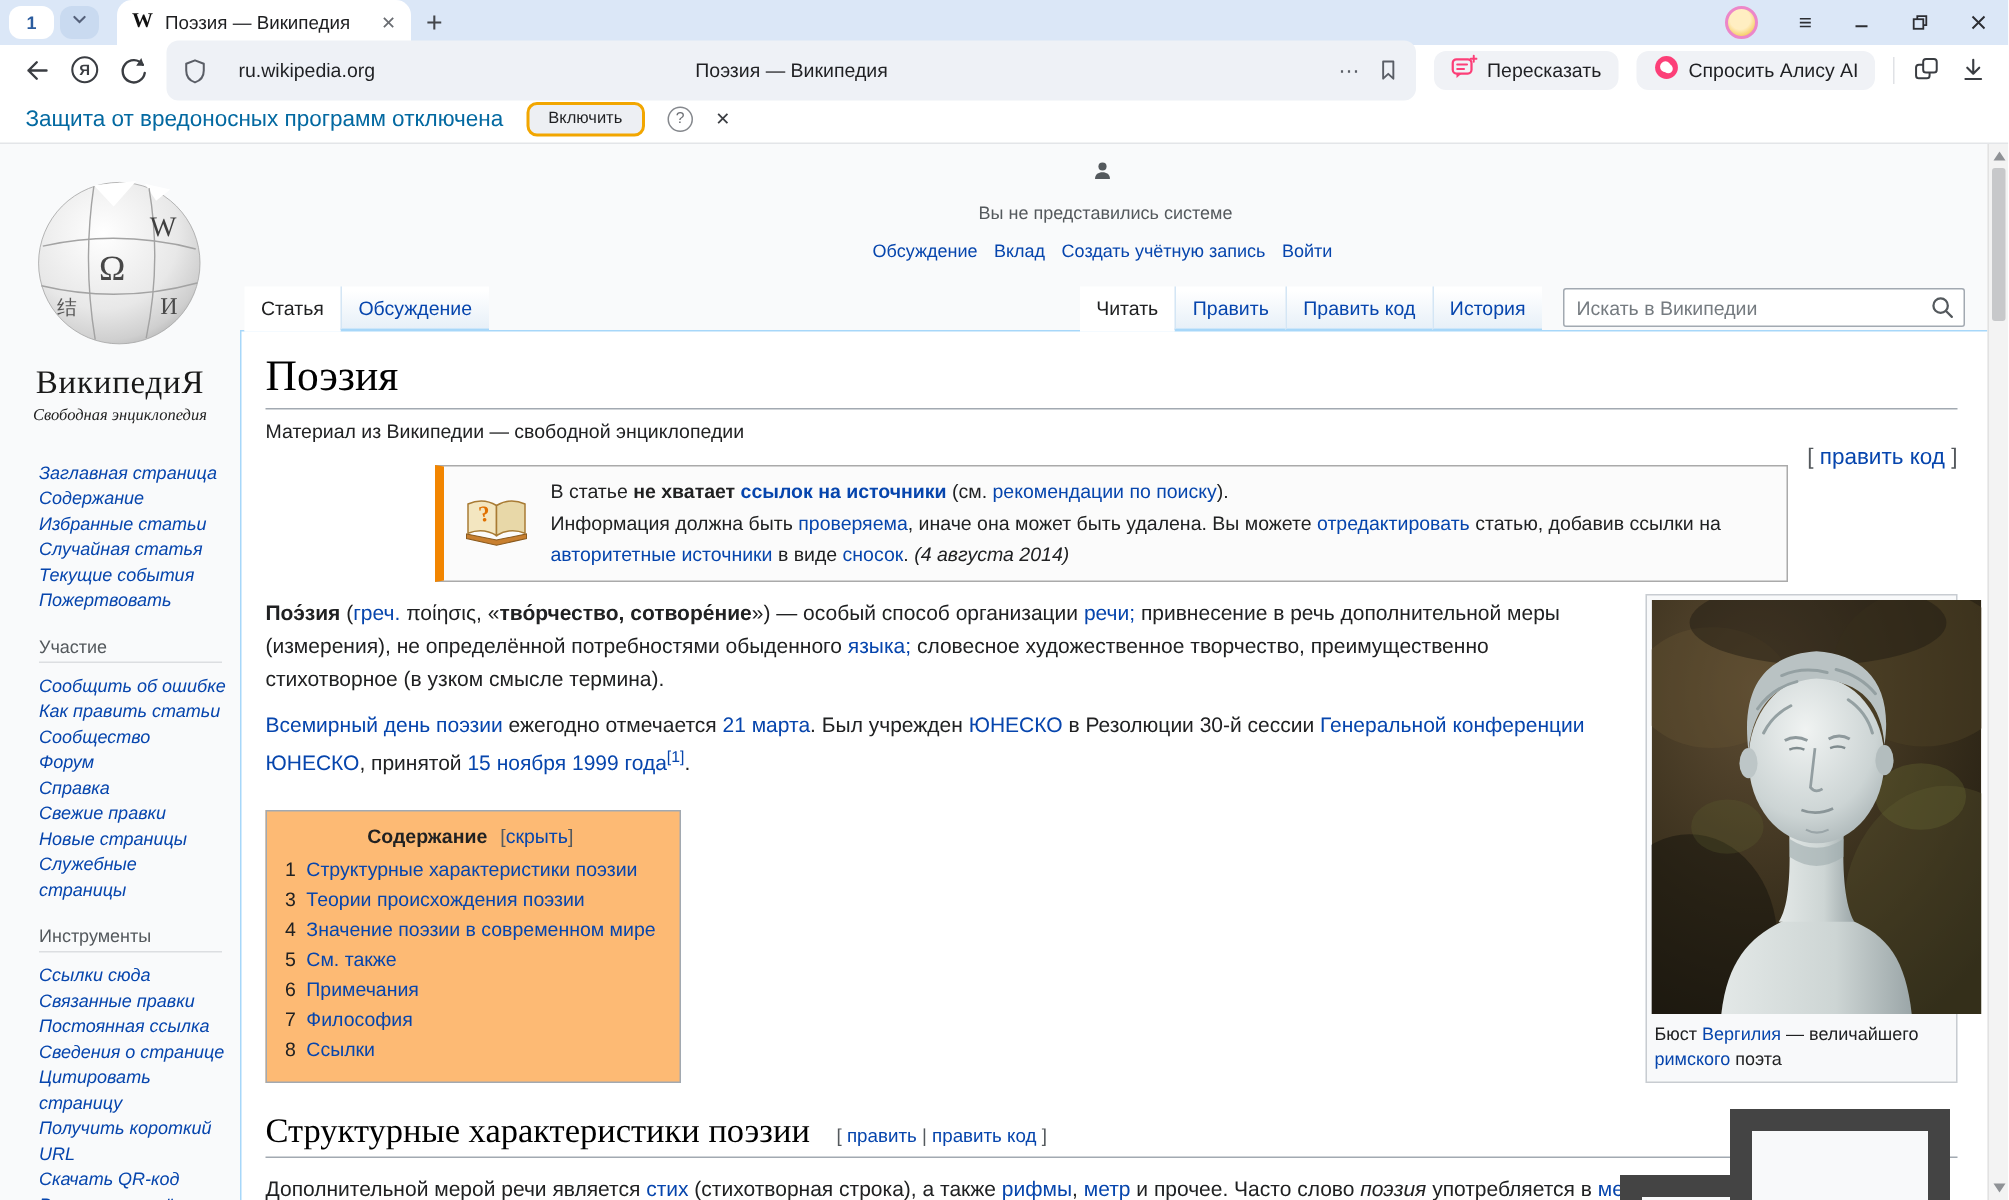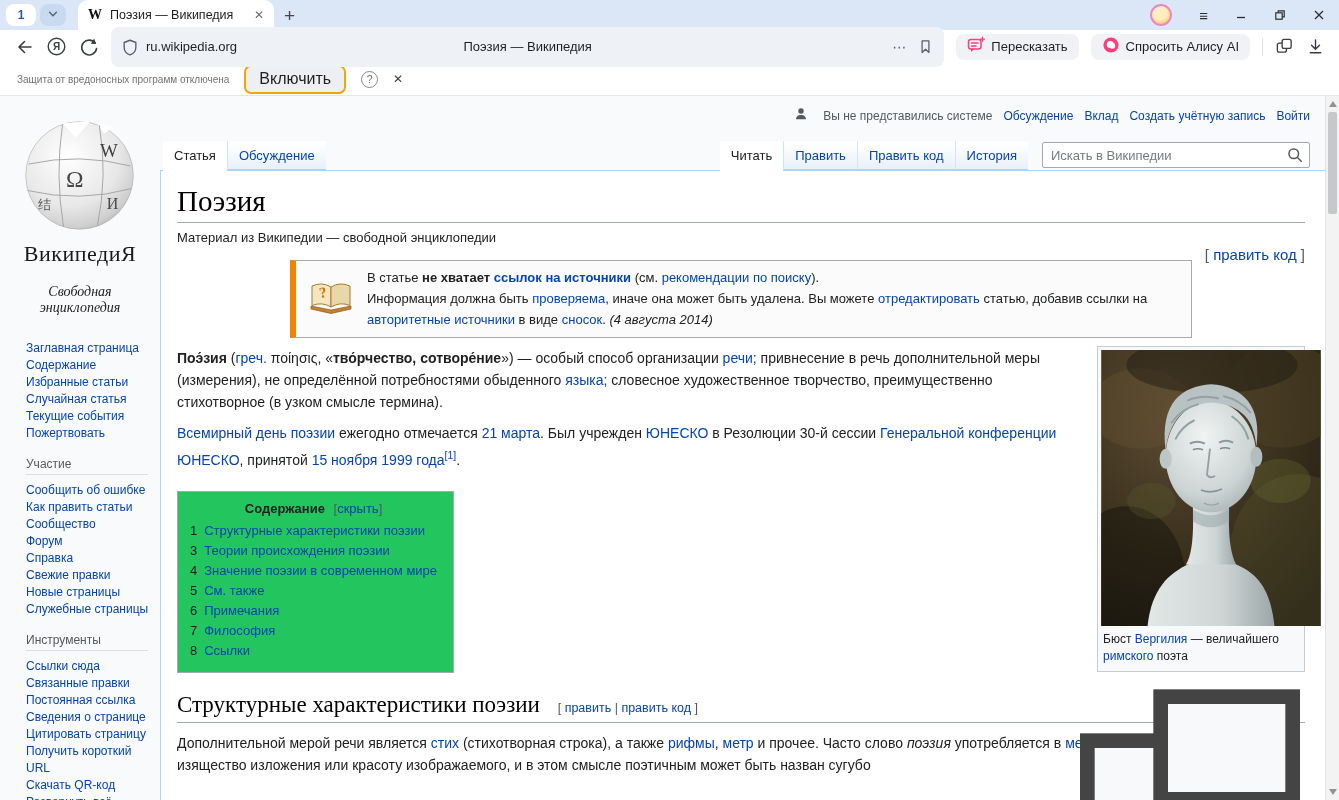--- a/index.html
+++ b/index.html
@@ -21,61 +21,61 @@
   .newtab { margin-left:10px; font-size:19px; color:#43464b; cursor:pointer; line-height:1; }
   .chrome-right { margin-left:auto; display:flex; align-items:center; gap:27px; }
   .avatar { width:22px; height:22px; border-radius:50%; border:2px solid #ec87c9;
     background:radial-gradient(circle at 45% 38%, #ffeec2 0 45%, #f6cf6b 75%, #e9b94f); cursor:pointer; }
   .winbtn { cursor:pointer; display:flex; align-items:center; }
   .menu-glyph { font-size:15px; color:#2c2e33; }
 
   .toolbar { height:33px; background:#fff; display:flex; align-items:center; padding:0 14px; gap:12px; }
   .tb-icon { display:flex; align-items:center; cursor:pointer; }
   .addressbar { width:838px; height:40px; background:#eef1f6; border-radius:8px; display:flex;
-    align-items:center; padding:0 10px; gap:7px; position:relative; cursor:text; }
+    align-items:center; padding:0 10px; gap:20px; position:relative; cursor:text; }
   .ab-url { font-size:13px; color:#1f2023; }
   .ab-center { position:absolute; left:0; right:0; text-align:center; font-size:13px; color:#1f2023; pointer-events:none; }
   .ab-right { margin-left:auto; display:flex; align-items:center; gap:10px; }
   .pill { height:26px; border-radius:8px; background:#f0f2f6; display:flex; align-items:center;
     gap:6px; padding:0 11px; font-size:13px; color:#1f2023; cursor:pointer; white-space:nowrap; }
   .tb-div { width:1px; height:18px; background:#e0e2e6; }
 
   .warnbar { height:33px; background:#fff; border-bottom:1px solid #e3e5e8; display:flex;
     align-items:center; padding:0 17px; gap:15px; }
-  .warn-text { font-size:10px; color:#737373; }
+  .warn-text { font-size:15px; color:#0369a1; }
   .enable-btn { padding:3px 13px 4px; background:#edeff3; border:2px solid #f2a600; border-radius:7px;
-    font-size:16px; color:#1f2023; cursor:pointer; }
+    font-size:11px; color:#1f2023; cursor:pointer; }
   .help-circ { width:17px; height:17px; border:1.4px solid #85888d; border-radius:50%; color:#6d7075;
     font-size:10.5px; display:flex; align-items:center; justify-content:center; cursor:pointer; }
   .warn-close { font-size:12px; color:#3a3d42; cursor:pointer; }
 
   
   .page { position:absolute; top:96px; left:0; width:1339px; height:704px; background:#f9fafb; overflow:hidden; }
   .wscroll { position:absolute; right:0; top:0; width:14px; height:704px; background:#f3f3f3;
     border-left:1px solid #e2e2e2; }
   .ws-up { position:absolute; top:5px; left:3px; width:0; height:0;
     border-left:4px solid transparent; border-right:4px solid transparent; border-bottom:6px solid #8f9296; cursor:pointer; }
   .ws-down { position:absolute; bottom:5px; left:3px; width:0; height:0;
     border-left:4px solid transparent; border-right:4px solid transparent; border-top:6px solid #8f9296; cursor:pointer; }
   .ws-thumb { position:absolute; top:16px; left:2px; width:9px; height:102px; background:#c7c8ca; border-radius:2px; cursor:grab; }
 
   .sidebar { position:absolute; left:0; top:0; width:160px; padding-bottom:20px; }
   .logo-wrap { width:125px; margin:19px auto 0; text-align:center; }
   .wordmark { font-family:"Liberation Serif",serif; font-size:22px; color:#191919; margin-top:4px; letter-spacing:.5px; }
-  .wtagline { font-family:"Liberation Serif",serif; font-style:italic; font-size:14px; color:#222; margin-top:17px; }
+  .wtagline { font-family:"Liberation Serif",serif; font-style:italic; font-size:11px; color:#222; margin-top:3px; }
   .sb-nav { margin-top:24px; padding:0 8px 0 26px; font-size:12px; }
   .sb-nav ul { list-style:none; }
-  .sb-nav li { line-height:17px; }
+  .sb-nav li { line-height:17px;font-style:italic; }
   .sb-link { color:#0645ad; cursor:pointer; }
   .sb-head { margin:15px 0 7px; color:#54595d; font-size:12px; font-weight:normal;
     border-bottom:1px solid #dcdee1; padding-bottom:3px; margin-right:4px; }
 
   .main { position:absolute; left:160px; top:0; right:14px; }
   .personal { margin-top:11px; padding-right:15px; display:flex; justify-content:flex-end;
-    align-items:center; gap:11px; font-size:12px; }
+    align-items:center; gap:11px; font-size:12px;flex-direction:column; }
   .personal .note { color:#54595d; margin-left:4px; }
   .personal ul { display:flex; gap:11px; list-style:none; }
   .plink { color:#0645ad; cursor:pointer; }
 
   .tabsrow { position:relative; z-index:2; margin-top:17px; display:flex; align-items:flex-end; padding:0 15px 0 3px; }
   .v-tabs { display:flex; align-items:flex-end; list-style:none; }
   .v-tab { height:29px; padding:7px 11px 6px; font-size:13px; color:#0645ad; cursor:pointer;
     background:linear-gradient(to bottom,#ffffff 10%,#e7f0f8 100%); border-bottom:1px solid #a7d7f9; white-space:nowrap; }
   .v-tab + .v-tab { border-left:1px solid #d4e6f5; }
   .v-tab.active { background:#fff; color:#202122; border-bottom:1px solid #fff; margin-bottom:-1px; height:30px; }
@@ -100,21 +100,21 @@
   .hatnote { font-size:13px; margin:8px 0 6px 22px; line-height:1.5; }
 
   .para { font-size:14px; line-height:22px; margin:9px 0; }
 
   .thumb { float:right; width:208px; border:1px solid #c8ccd1; background:#f8f9fa; padding:3px;
     margin:4px 0 12px 16px; }
   .thumb svg { display:block; width:220px; height:276px; }
   .thumb-cap { position:relative; font-size:12px; line-height:1.4; padding:5px 18px 3px 2px; color:#202122; }
   .magnify { position:absolute; right:1px; top:6px; cursor:pointer; }
 
-  .toc { display:inline-block; border:1px solid #a2a9b1; background:#22c55e; padding:9px 16px 11px 12px;
+  .toc { display:inline-block; border:1px solid #a2a9b1; background:#fdba74; padding:9px 16px 11px 12px;
     font-size:13px; margin:11px 0 4px; }
   .toc-head { text-align:center; margin-bottom:5px; white-space:nowrap; }
   .toc-title { font-weight:bold; color:#202122; }
   .toc-toggle { margin-left:5px; }
   .toc ul { list-style:none; }
   .toc li { line-height:20px; white-space:nowrap; }
   .toc-num { color:#202122; margin-right:7px; }
   .toc-lbl { color:#0645ad; cursor:pointer; }
 
   .h2 { font-family:"Liberation Serif",serif; font-size:23px; font-weight:normal; color:#000;

